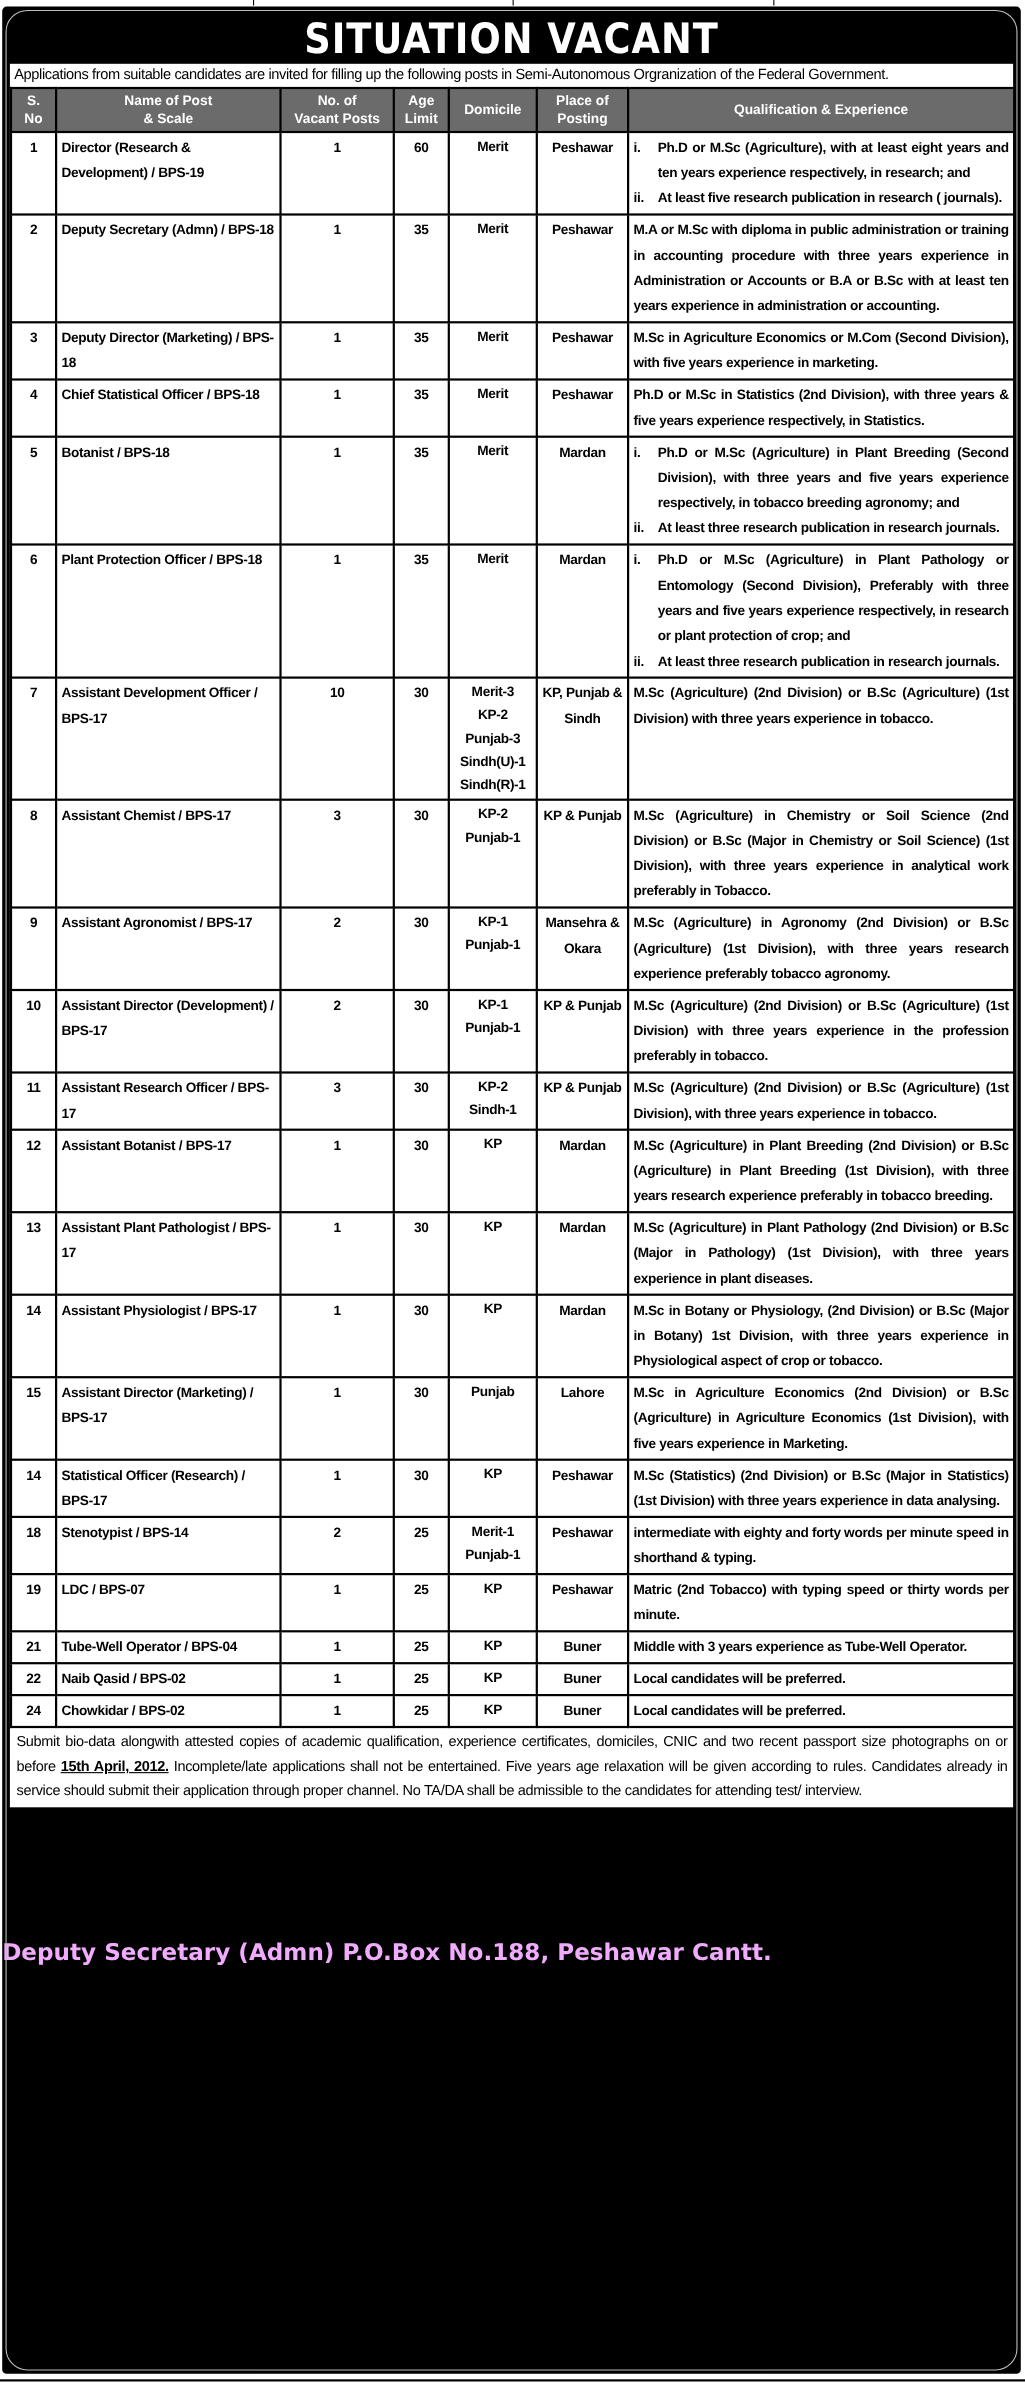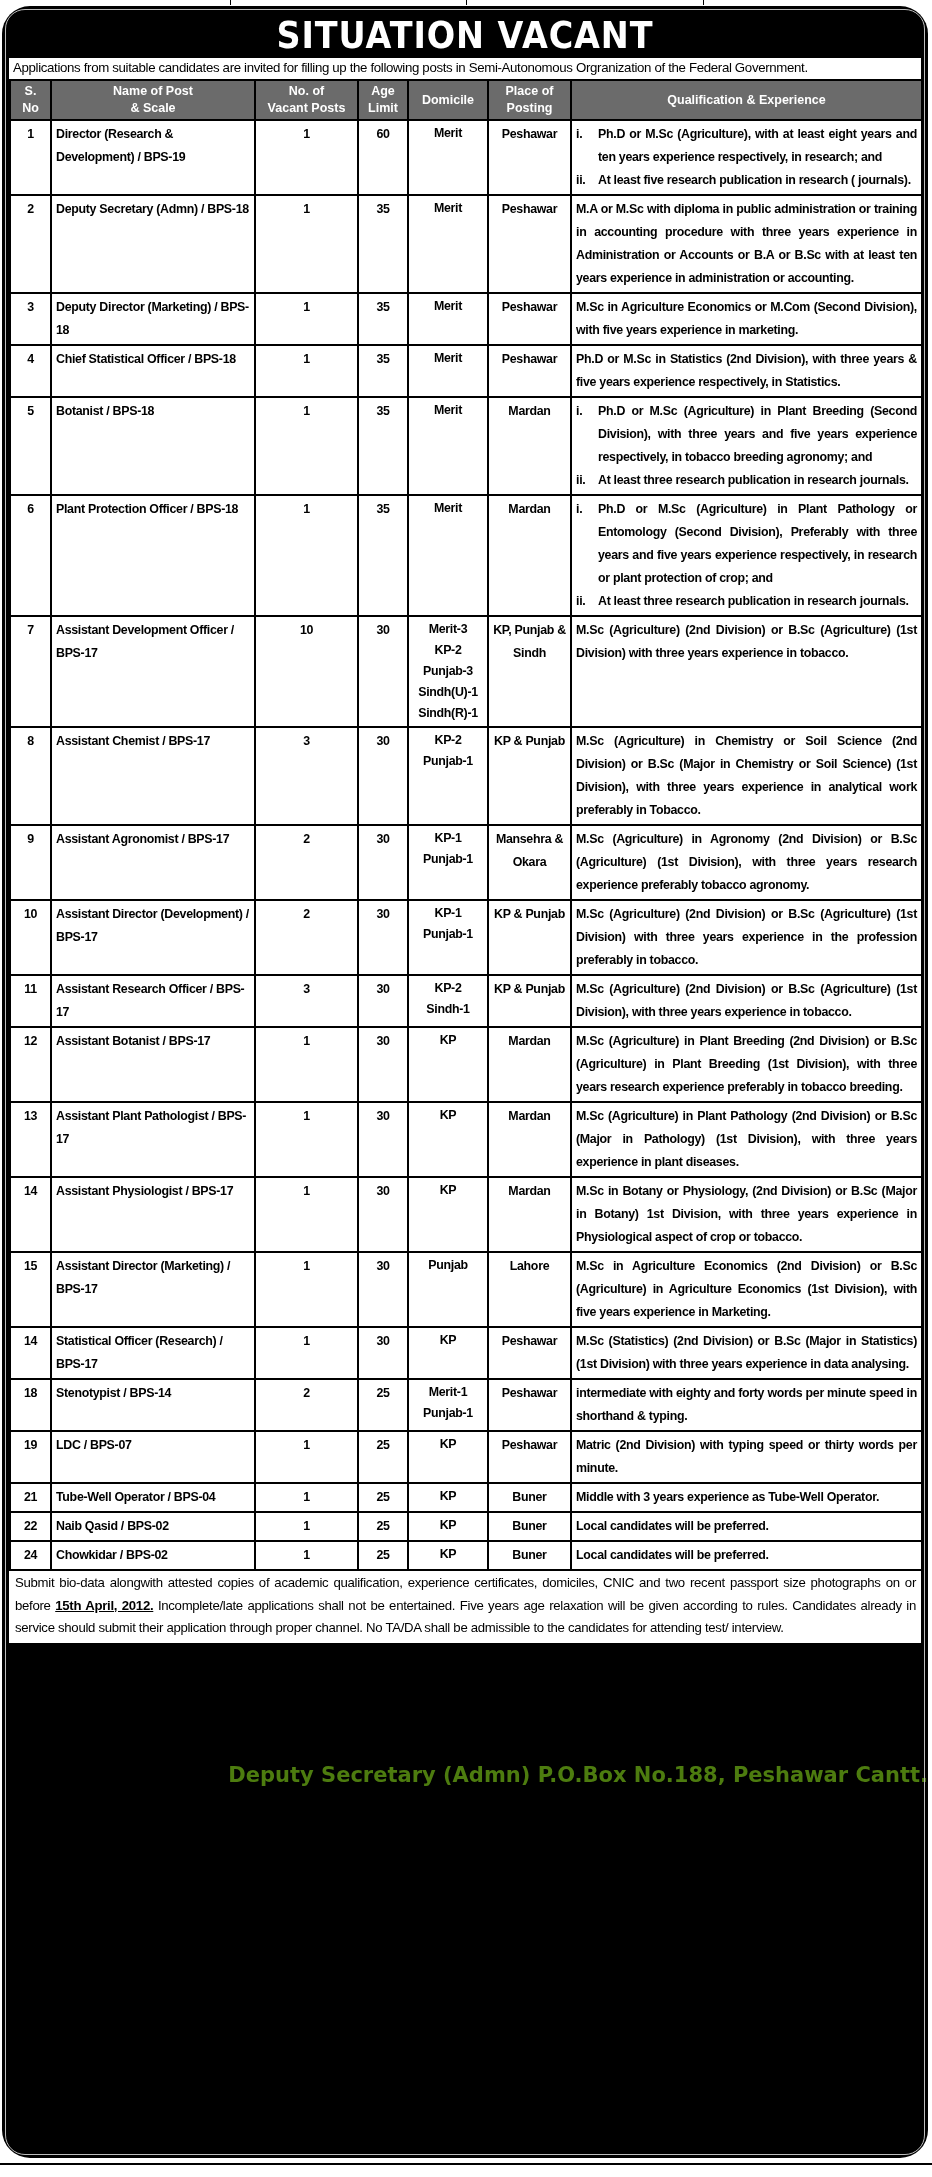--- a/index.html
+++ b/index.html
@@ -1,21 +1,21 @@
 <!DOCTYPE html>
 <html><head>
 <meta charset="utf-8">
 <style>
   html, body { margin: 0; padding: 0; background: #ffffff; }
   body { width: 932px; height: 2177px; position: relative; overflow: hidden;
          font-family: "Liberation Sans", sans-serif; color: #000; }
   .topline { position: absolute; top: 0; left: 0; width: 932px; height: 8px; }
   .topline span { position: absolute; top: 0; width: 1px; height: 5px; background: #000; }
   .frame { position: absolute; left: 2px; top: 6px; width: 926px; height: 2152px;
-           background: #000; border-radius: 28px; box-sizing: border-box; }
+           background: #000; border-radius: 4px; box-sizing: border-box; }
   .frame::after { content: ""; position: absolute; left: 3px; top: 3px; right: 3px; bottom: 3px;
            border: 1px solid #bdbdbd; border-radius: 20px; pointer-events: none; }
   .title { position: absolute; top: 6px; left: 0; width: 100%; text-align: center;
            color: #fff; font-family: "DejaVu Sans", sans-serif; font-weight: bold;
            font-size: 38px; letter-spacing: 1px; line-height: 46px; transform: scaleX(0.88); }
   .inner { position: absolute; left: 7px; top: 52px; width: 912px; background: #fff; }
   .intro { font-size: 13.4px; line-height: 20px; height: 21px; padding: 0 4px; white-space: nowrap;
            letter-spacing: -0.35px; transform-origin: left; }
   table.posts { border-collapse: collapse; width: 912px; table-layout: fixed; }
   table.posts th { background: #6b6b6b; color: #fff; font-size: 12.5px; font-weight: bold;
@@ -25,21 +25,21 @@
   td.c { text-align: center; }
   td.q { text-align: justify; padding-right: 6px; }
   .qlist { margin: 0; padding: 0; list-style: none; }
   .qlist li { position: relative; padding-left: 22px; text-align: justify; }
   .qlist li .num { position: absolute; left: 0; top: 0; }
   .stack div { line-height: 21px; }
   .small { font-size: 11.2px; letter-spacing: -0.4px; }
   .footnote { font-size: 13.2px; line-height: 22.5px; padding: 1px 5px 3px 6px; text-align: justify;
            letter-spacing: -0.3px; border-top: 0; }
   .footnote b { font-weight: bold; text-decoration: underline; }
-  .contact { position: absolute; left: 0; width: 100%; text-align: right; color: #4d7c0f;
+  .contact { position: absolute; left: 0; width: 100%; text-align: left; color: #f0abfc;
            font-family: "DejaVu Sans", sans-serif; font-weight: bold; font-size: 21px; line-height: 32px; }
   .bottomline { position: absolute; left: 0; top: 2163px; width: 932px; height: 2px; background: #000; }
 </style>
 </head>
 <body>
 
 <div class="topline">
   <span style="left:230px"></span>
     <span style="left:466px"></span>
     <span style="left:703px"></span>
@@ -286,21 +286,21 @@
           </tr>
           <tr>
             <td class="c">19</td>
             <td>LDC / BPS-07</td>
             <td class="c">1</td>
             <td class="c">25</td>
             <td class="c stack">
               <div>KP</div>
             </td>
             <td class="c">Peshawar</td>
-            <td class="q">Matric (2nd Division) with typing speed or thirty words per minute.</td>
+            <td class="q">Matric (2nd Tobacco) with typing speed or thirty words per minute.</td>
           </tr>
           <tr>
             <td class="c">21</td>
             <td>Tube-Well Operator / BPS-04</td>
             <td class="c">1</td>
             <td class="c">25</td>
             <td class="c stack">
               <div>KP</div>
             </td>
             <td class="c">Buner</td>

